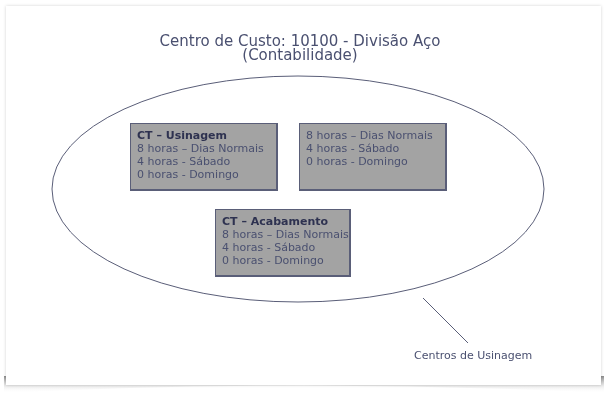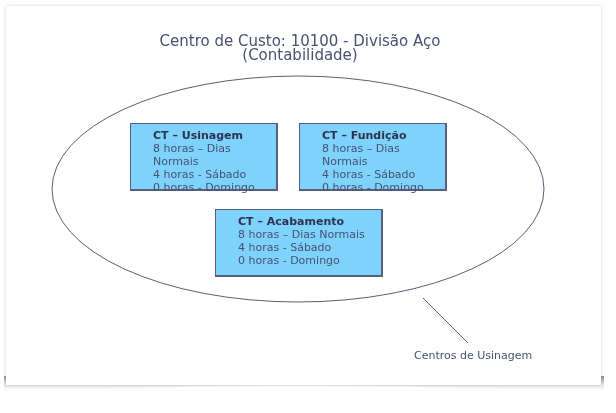--- a/index.html
+++ b/index.html
@@ -17,23 +17,23 @@
     position: absolute; left: 4px; top: 376px; width: 600px; height: 20px;
     z-index: 0;
   }
   .canvas { position: absolute; left: 0; top: 0; width: 616px; height: 413px; z-index: 2; }
   .title {
     position: absolute; left: 150px; top: 34px; width: 300px;
     text-align: center; color: #4a5070; font-size: 15px; line-height: 14px;
   }
   .ct-box {
     position: absolute; width: 148px; height: 68px;
-    background: #7dd3fc; border: 1px solid #5a5e78;
+    background: #a3a3a3; border: 1px solid #5a5e78;
     border-bottom: 2px solid #5a5e78; border-right: 2px solid #5a5e78;
-    box-sizing: border-box; padding: 5px 0 0 22px;
+    box-sizing: border-box; padding: 5px 0 0 6px;
     font-size: 11px; line-height: 13px; color: #4a5070;
   }
   .ct-name { font-weight: bold; color: #2e3250; }
   .label {
     position: absolute; left: 414px; top: 349px; font-size: 11px; color: #4a5070;
   }
 </style>
 </head>
 <body>
 
@@ -61,27 +61,26 @@
   </div>
 
   <div class="ct-box" style="left:130px; top:123px;">
     <div class="ct-name">CT – Usinagem</div>
     <div>8 horas – Dias Normais</div>
     <div>4 horas - Sábado</div>
     <div>0 horas - Domingo</div>
   </div>
 
   <div class="ct-box" style="left:299px; top:123px;">
-    <div class="ct-name">CT – Fundição</div>
     <div>8 horas – Dias Normais</div>
     <div>4 horas - Sábado</div>
     <div>0 horas - Domingo</div>
   </div>
 
-  <div class="ct-box" style="left:215px; top:209px; width:168px;">
+  <div class="ct-box" style="left:215px; top:209px; width:136px;">
     <div class="ct-name">CT – Acabamento</div>
     <div>8 horas – Dias Normais</div>
     <div>4 horas - Sábado</div>
     <div>0 horas - Domingo</div>
   </div>
 
   <div class="label">Centros de Usinagem</div>
 </div>
 
 </body></html>

